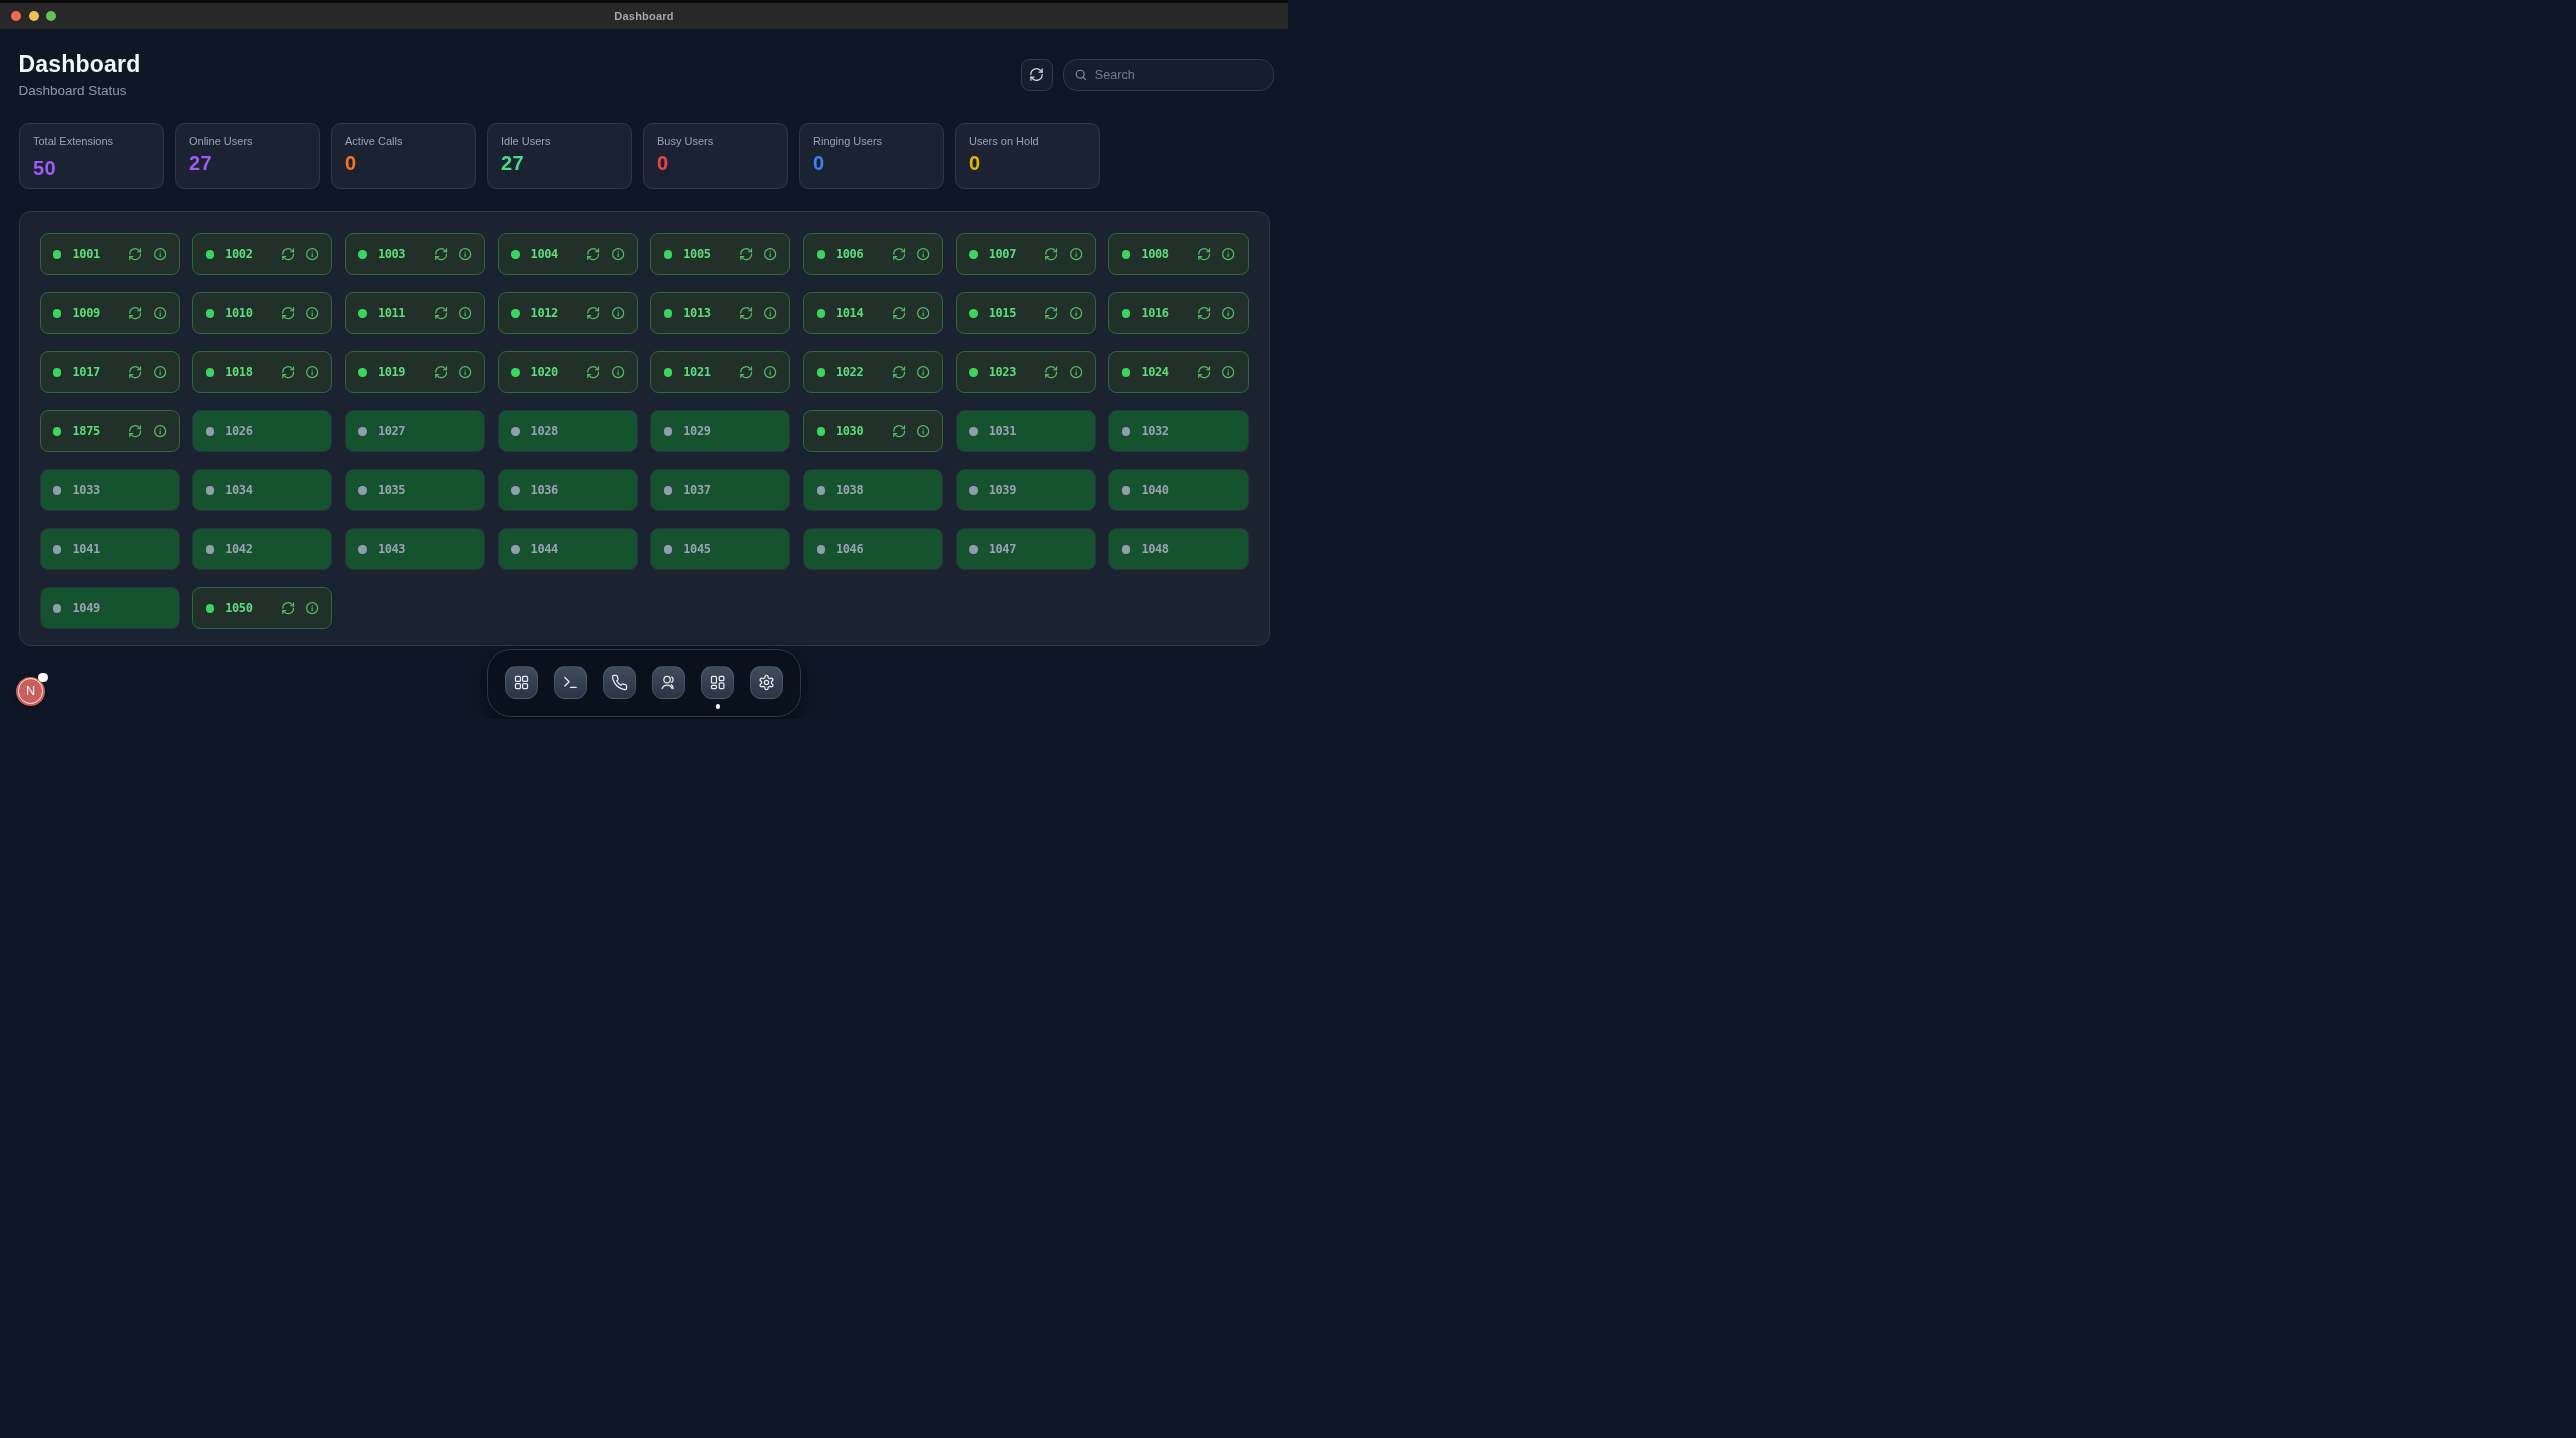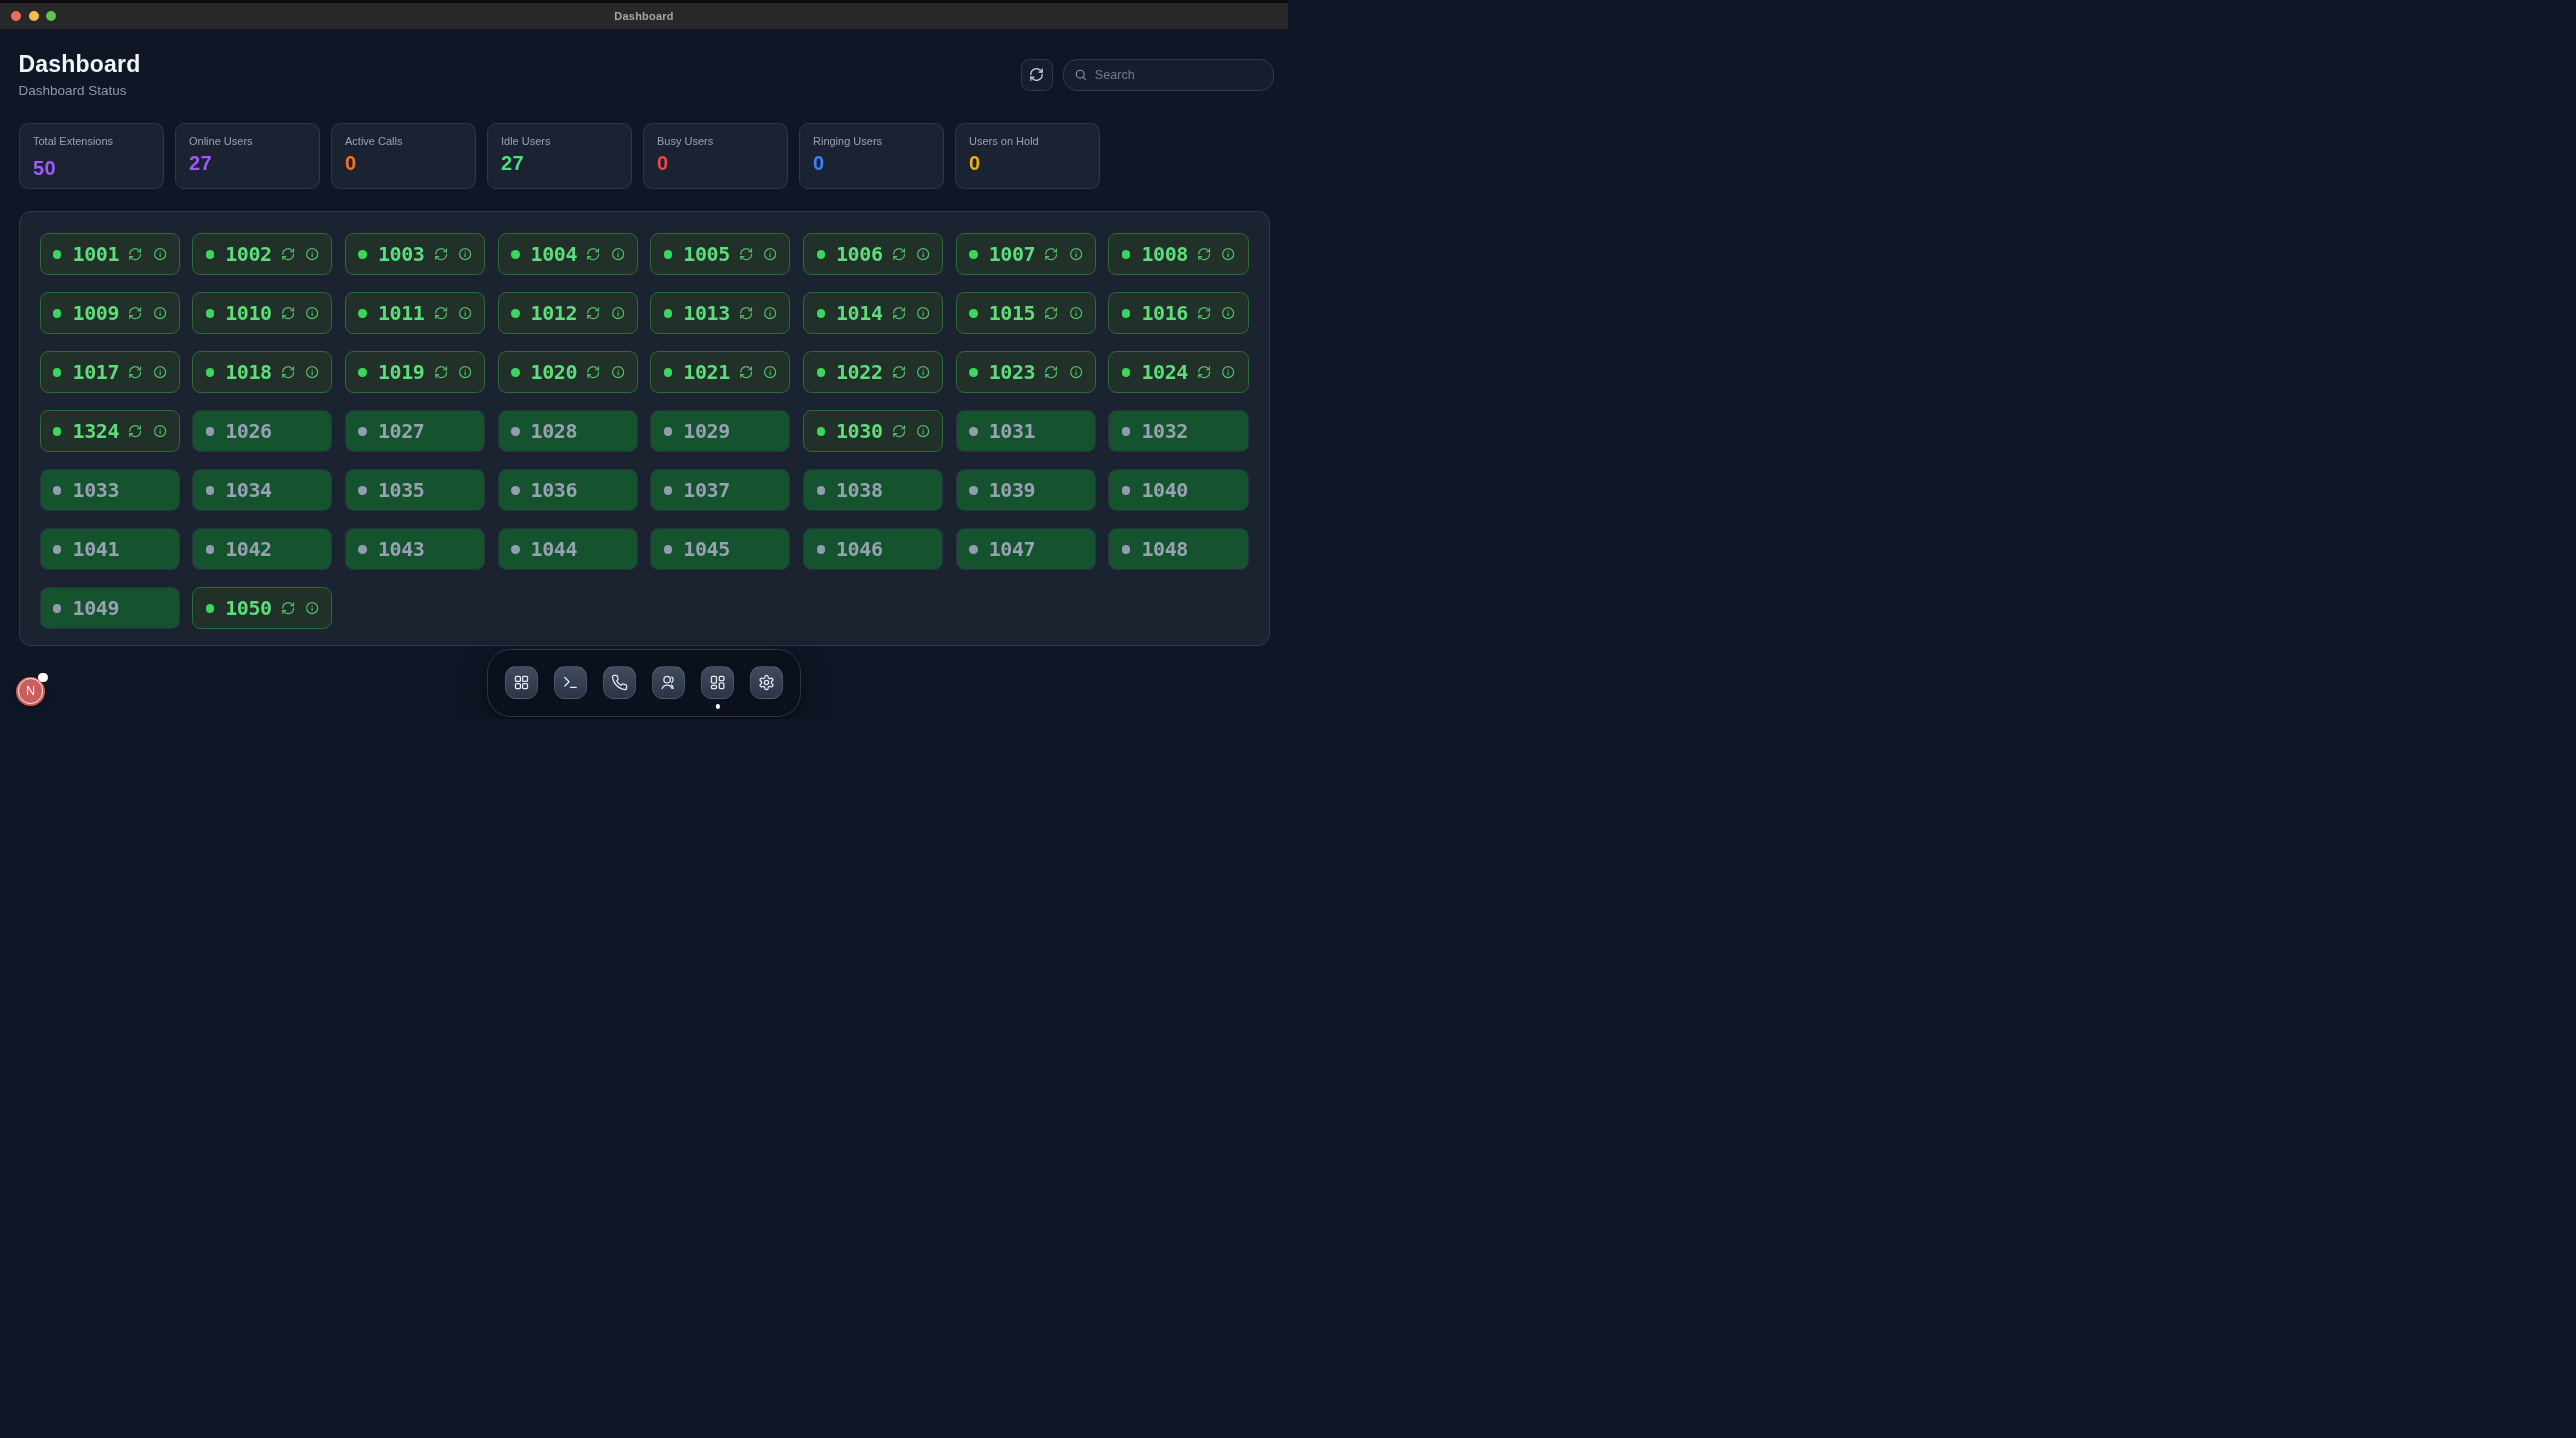--- a/index.html
+++ b/index.html
@@ -36,21 +36,21 @@
 
   
   .panel { margin:22px 18.5px 0; height:435px; background:#1b2331; border:0.8px solid #2e384b; border-radius:11.8px; }
   .ext-grid { display:grid; grid-template-columns:repeat(8,1fr); column-gap:12.6px; row-gap:17px; padding:21px 20px 17px; }
   .ext-card { height:42px; border-radius:8.4px; display:flex; align-items:center; padding:0 11.8px 0 12.6px; cursor:pointer; }
   .ext-card.offline { background:#14532d; border:0.8px solid #293143; }
   .ext-card.online { background:#213028; border:0.8px solid #2e6b3c; }
   .dot { width:8.4px; height:8.4px; border-radius:50%; flex:none; }
   .offline .dot { background:#939cae; }
   .online .dot { background:#3bd65e; }
-  .ext-num { margin-left:11px; font-family:"DejaVu Sans Mono",monospace; font-size:20px; font-weight:700; letter-spacing:-0.4px; }
+  .ext-num { margin-left:11px; font-family:"DejaVu Sans Mono",monospace; font-size:12px; font-weight:700; letter-spacing:-0.4px; }
   .offline .ext-num { color:#98a2b3; }
   .online .ext-num { color:#5edd7b; }
   .ext-actions { margin-left:auto; display:flex; align-items:center; gap:10px; }
   .ext-icon-btn { background:none; border:none; padding:0; cursor:pointer; display:flex; }
   .ext-icon-btn svg { width:14.3px; height:14.3px; stroke:#53bd68; fill:none; stroke-width:2; stroke-linecap:round; stroke-linejoin:round; }
 
   
   .dock { position:absolute; left:50%; bottom:2.5px; transform:translateX(-50%);
     display:flex; gap:16px; padding:16px 17px 17px; background:#0a111d; border:0.8px solid #2c3749;
     border-radius:23.6px; box-shadow:0 8.4px 25px rgba(0,0,0,.55); }
@@ -670,21 +670,21 @@
           <circle cx="12" cy="12" r="9.2"></circle>
                 <path d="M12 16.2v-4.6"></path>
                 <path d="M12 8.2h.01"></path>
         </svg>
       </button>
     </span>
   </div>
 
   <div class="ext-card online">
     <span class="dot"></span>
-    <span class="ext-num">1324</span>
+    <span class="ext-num">1875</span>
     <span class="ext-actions">
       <button class="ext-icon-btn">
         <svg viewBox="0 0 24 24">
           <path d="M3 12a9 9 0 0 1 15.5-6.4L21 8"></path>
                 <path d="M21 3v5h-5"></path>
           <path d="M21 12a9 9 0 0 1-15.5 6.4L3 16"></path>
                 <path d="M3 21v-5h5"></path>
         </svg>
       </button>
       <button class="ext-icon-btn">

